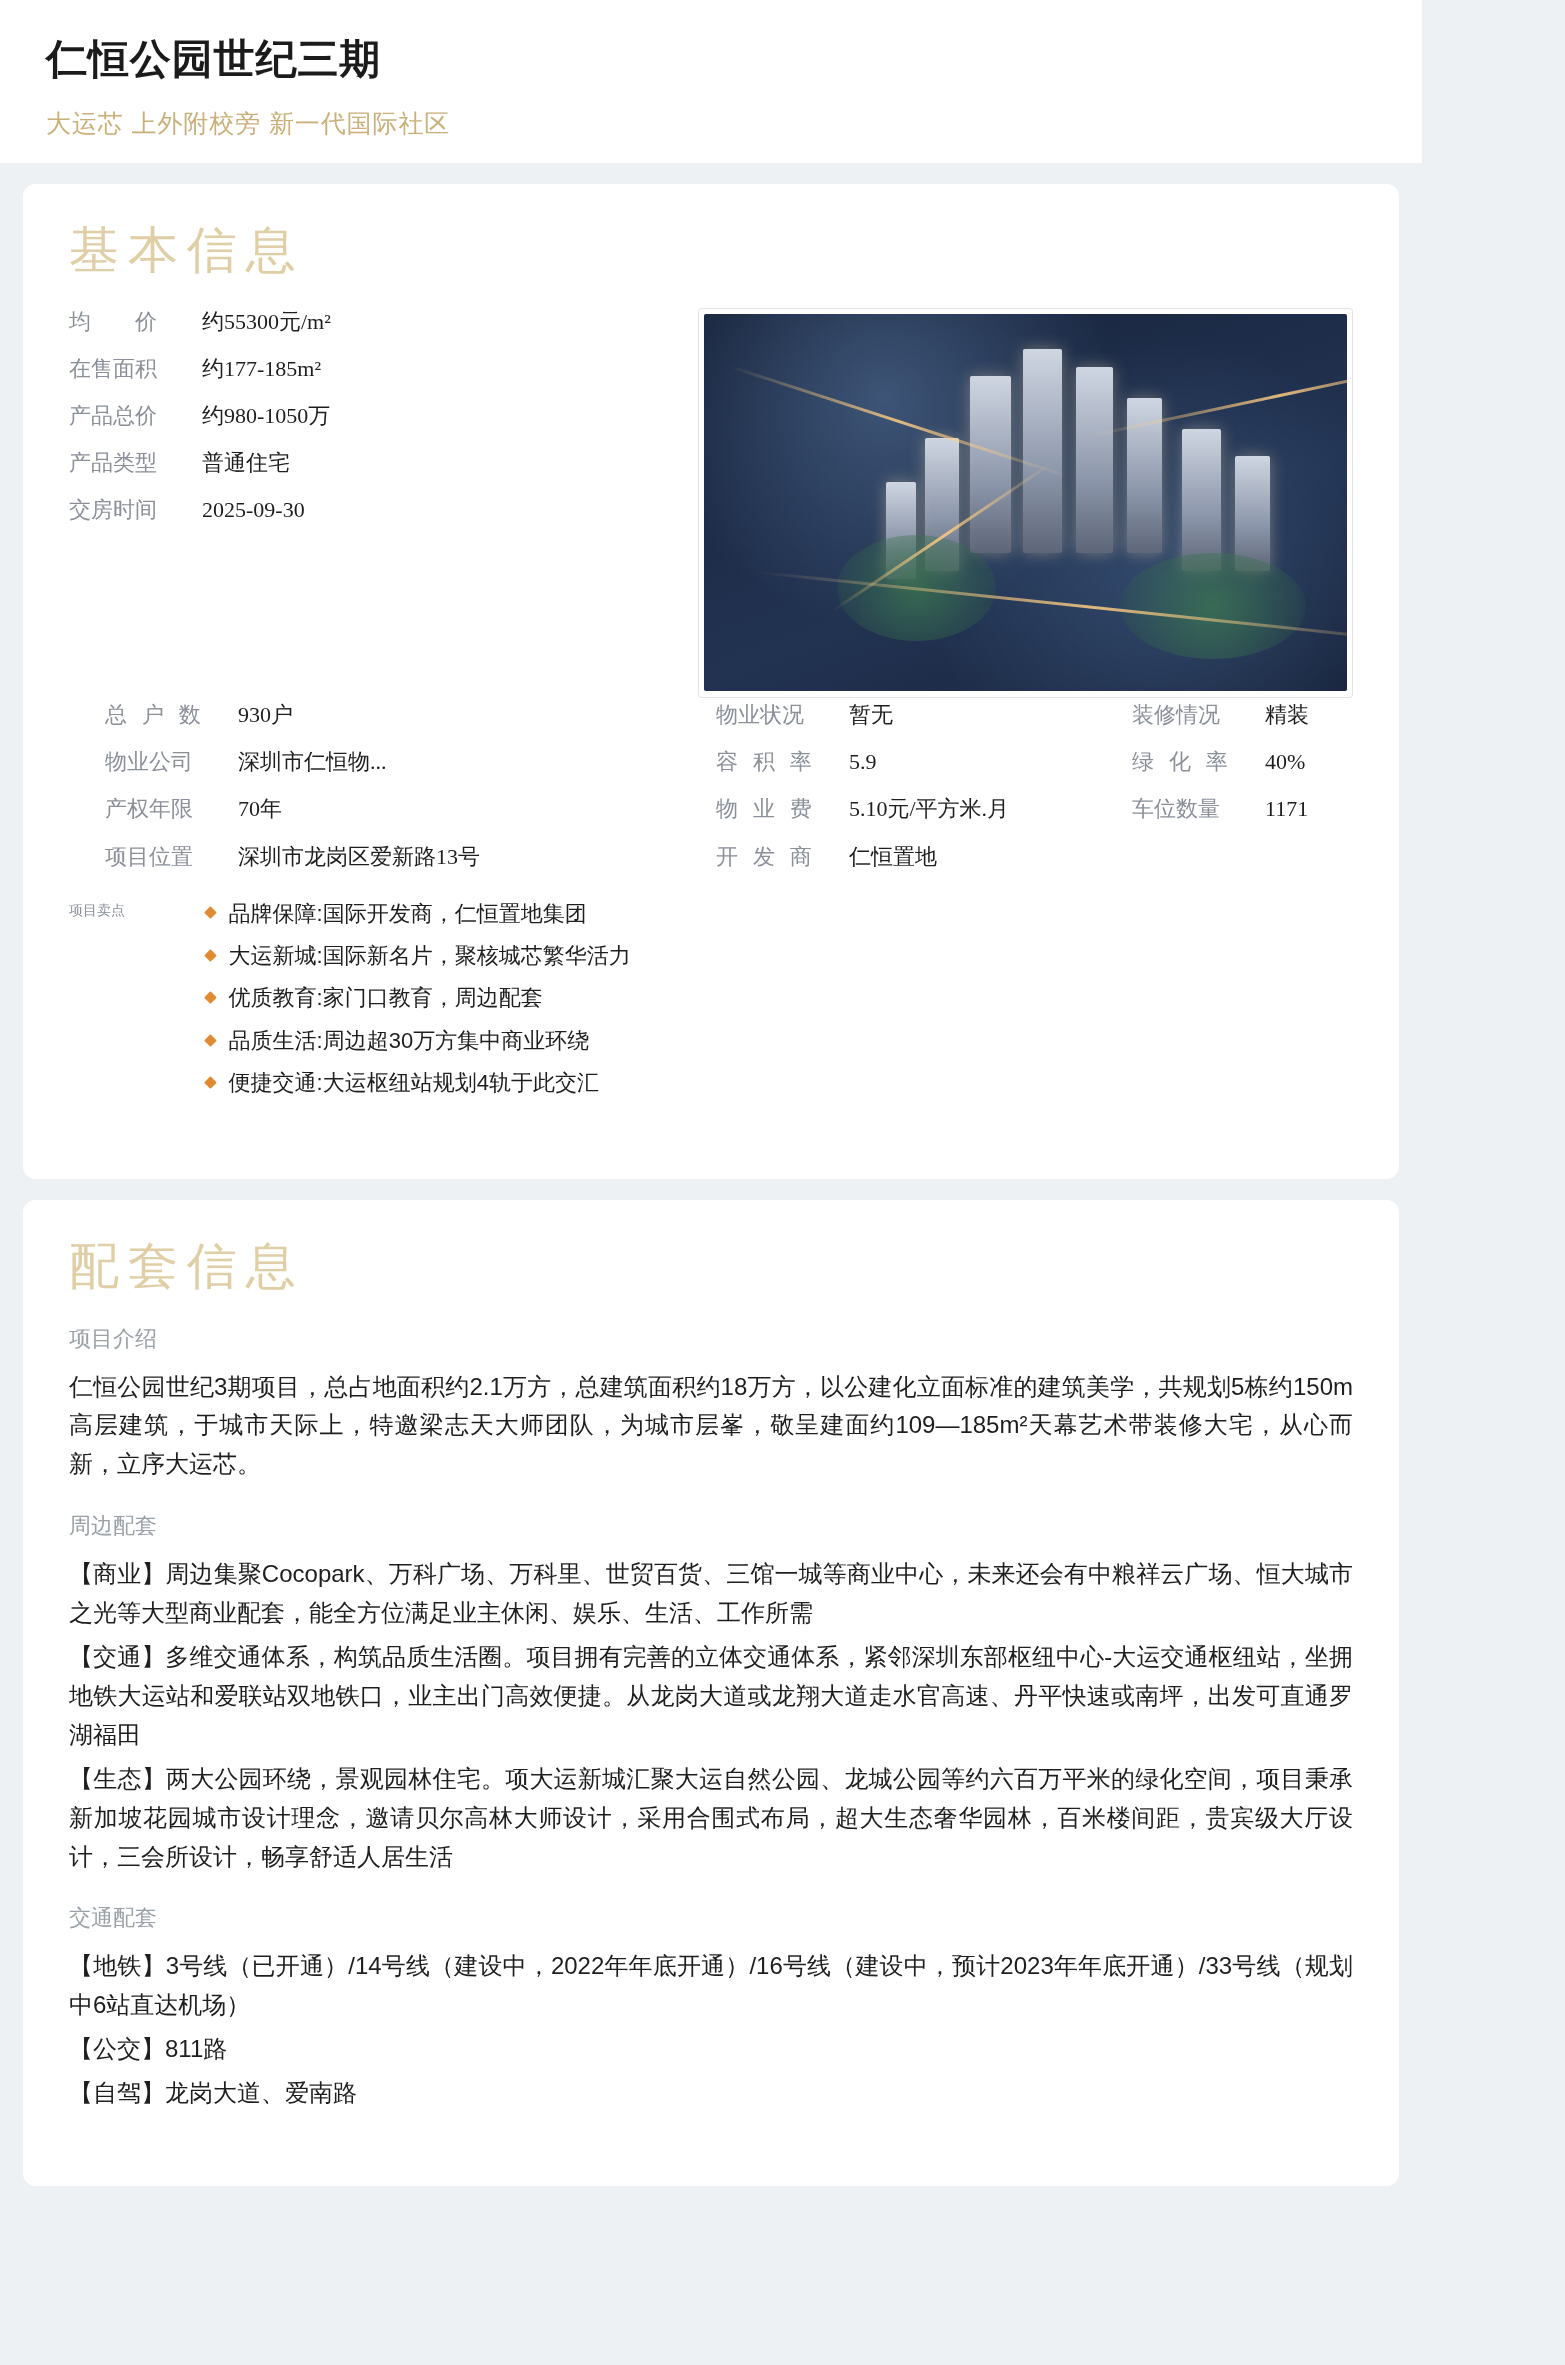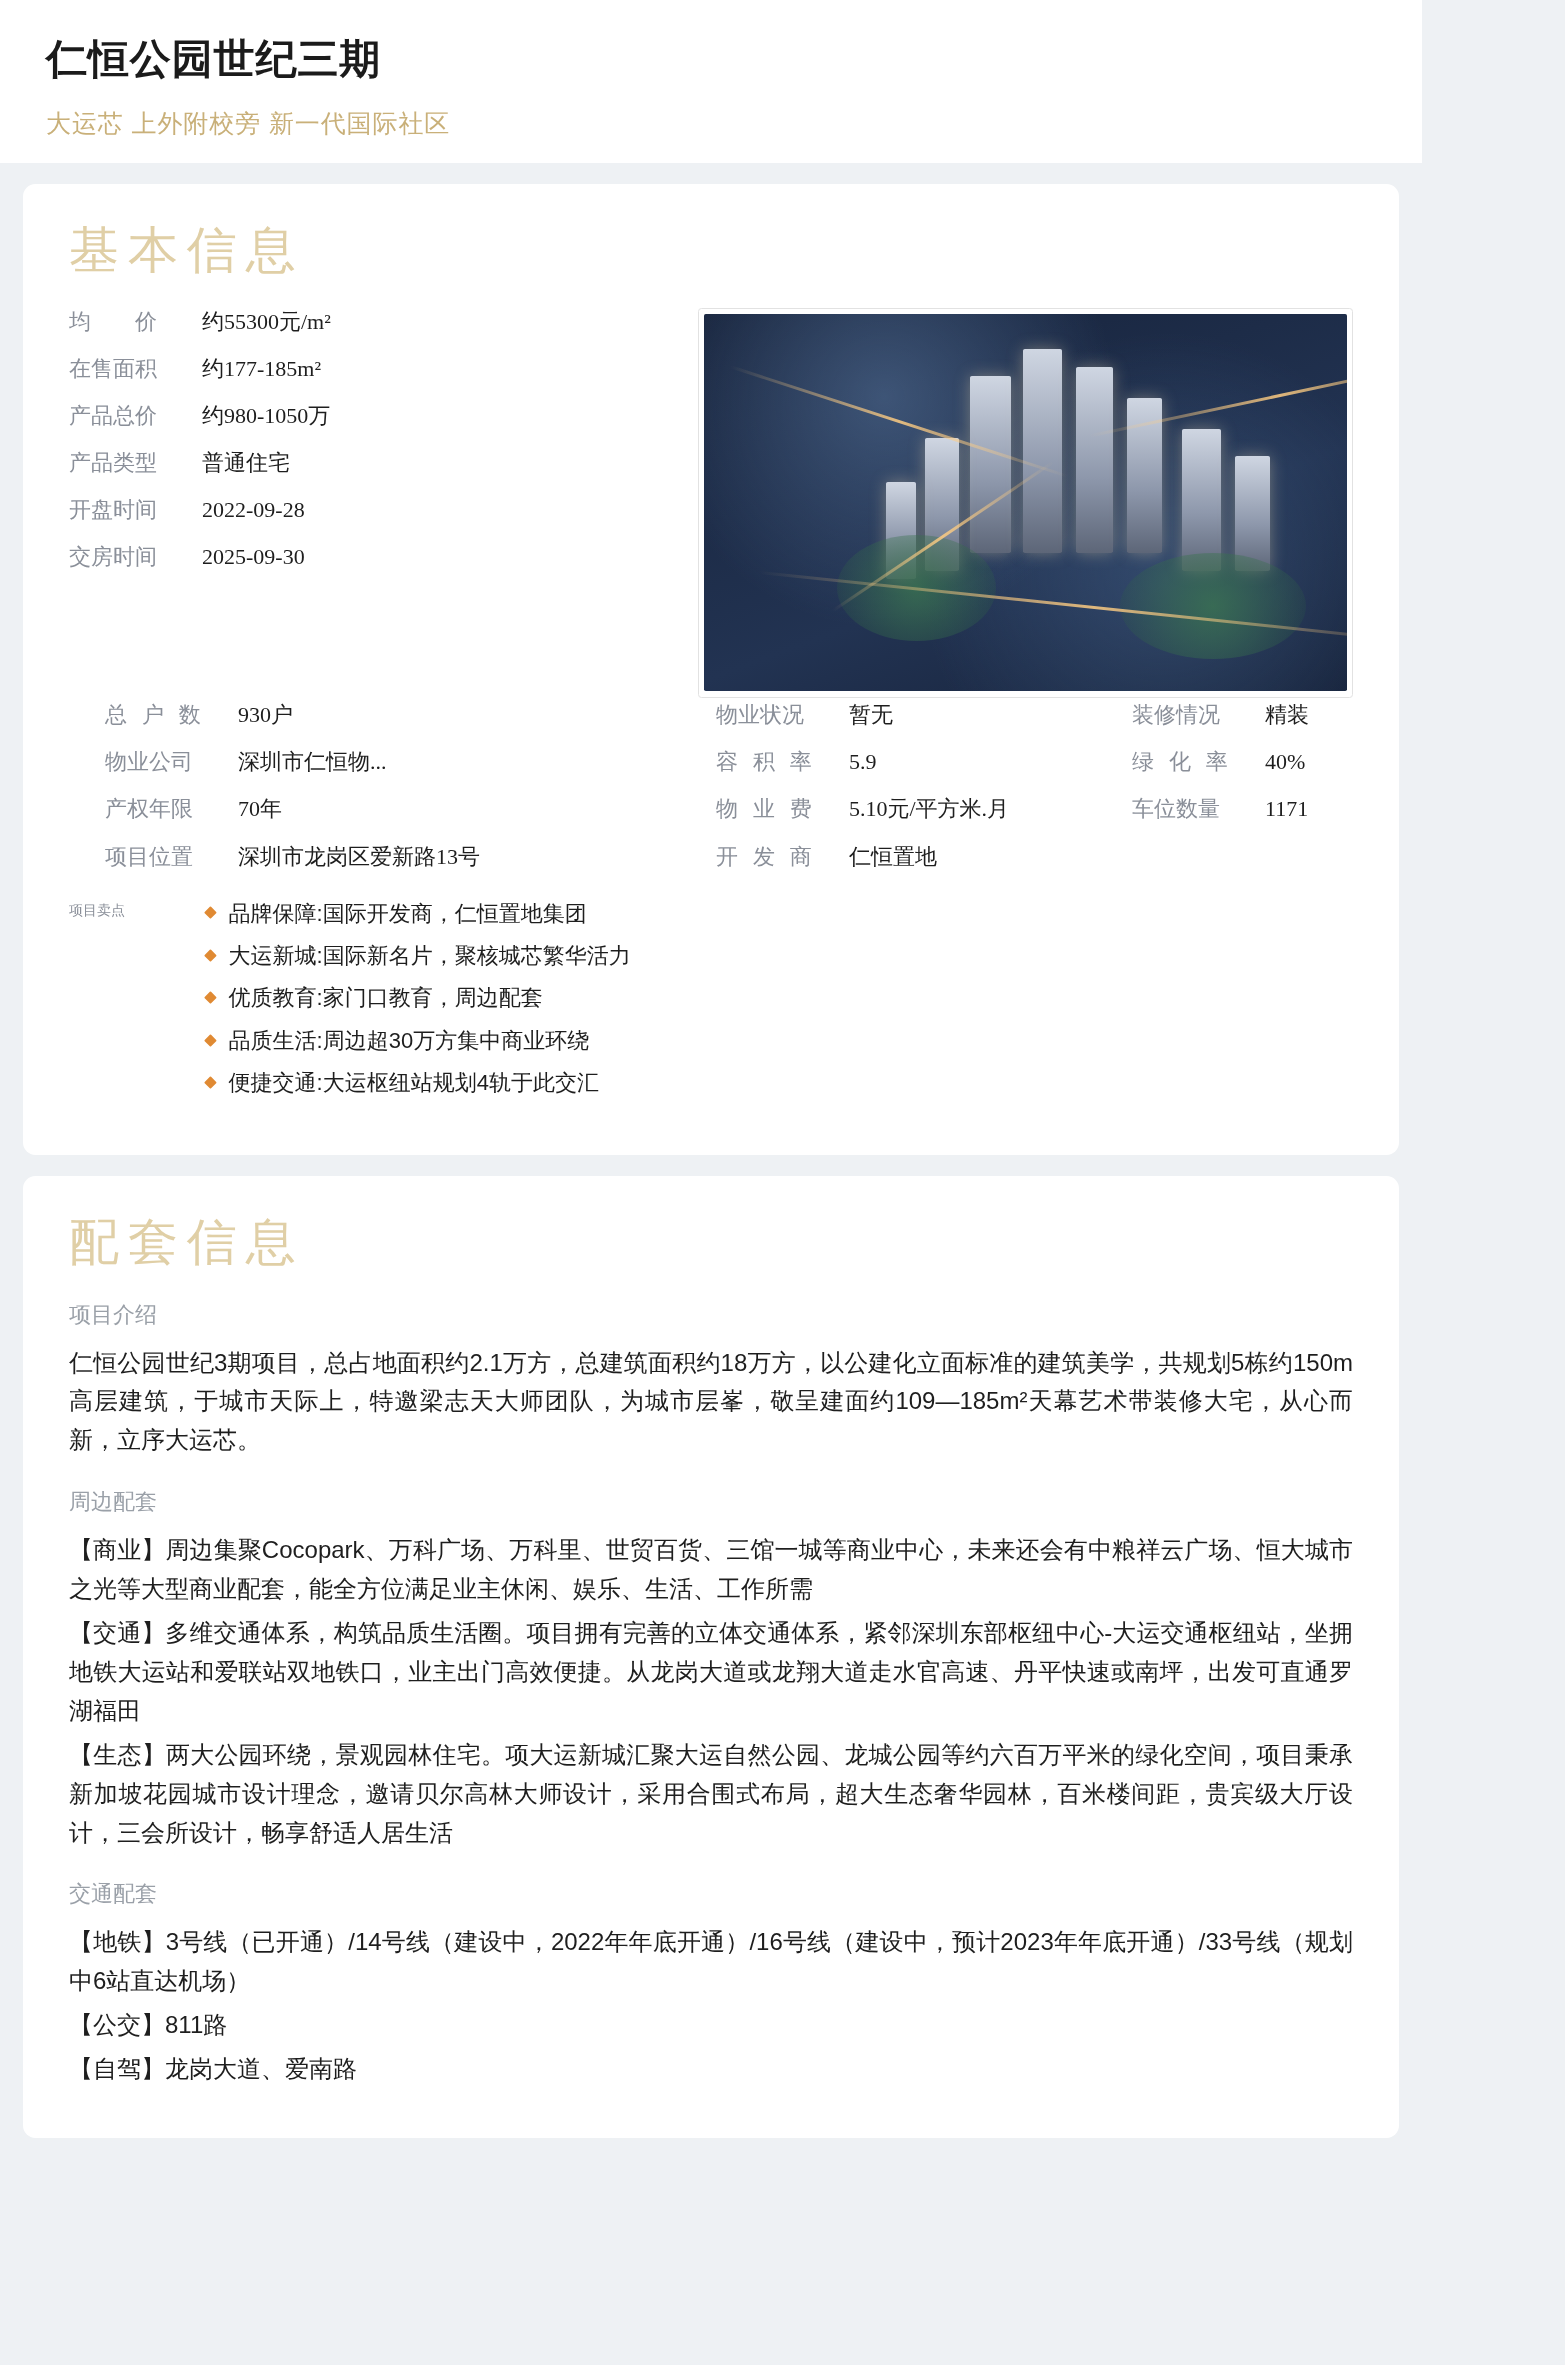--- a/index.html
+++ b/index.html
@@ -35,21 +35,21 @@
     font-size: 25px;
     color: #c9b079;
     letter-spacing: 0.9px;
   }
 
   
   .card {
     background: #ffffff;
     margin: 21px 23px 0 23px;
     border-radius: 12.4px;
-    padding: 39px 46px 44px 46px;
+    padding: 39px 46px 68px 46px;
   }
   .section-title {
     font-size: 50px;
     color: #e0cfa6;
     letter-spacing: 8.9px;
     font-weight: normal;
     margin: 0 0 30px 0;
     line-height: 1.1;
   }
 
@@ -198,24 +198,20 @@
             <span class="kv-label">在售面积</span>
             <span class="kv-value">约177-185m²</span>
           </div>
           <div class="kv-row">
             <span class="kv-label">产品总价</span>
             <span class="kv-value">约980-1050万</span>
           </div>
           <div class="kv-row">
             <span class="kv-label">产品类型</span>
             <span class="kv-value">普通住宅</span>
-          </div>
-          <div class="kv-row">
-            <span class="kv-label">开盘时间</span>
-            <span class="kv-value">2022-09-28</span>
           </div>
           <div class="kv-row">
             <span class="kv-label">交房时间</span>
             <span class="kv-value">2025-09-30</span>
           </div>
         </div>
 
         <div class="hero">
           <div class="hero-img">
             <div class="tower" style="left:266px;top:62px;width:41px;height:177px;"></div>

